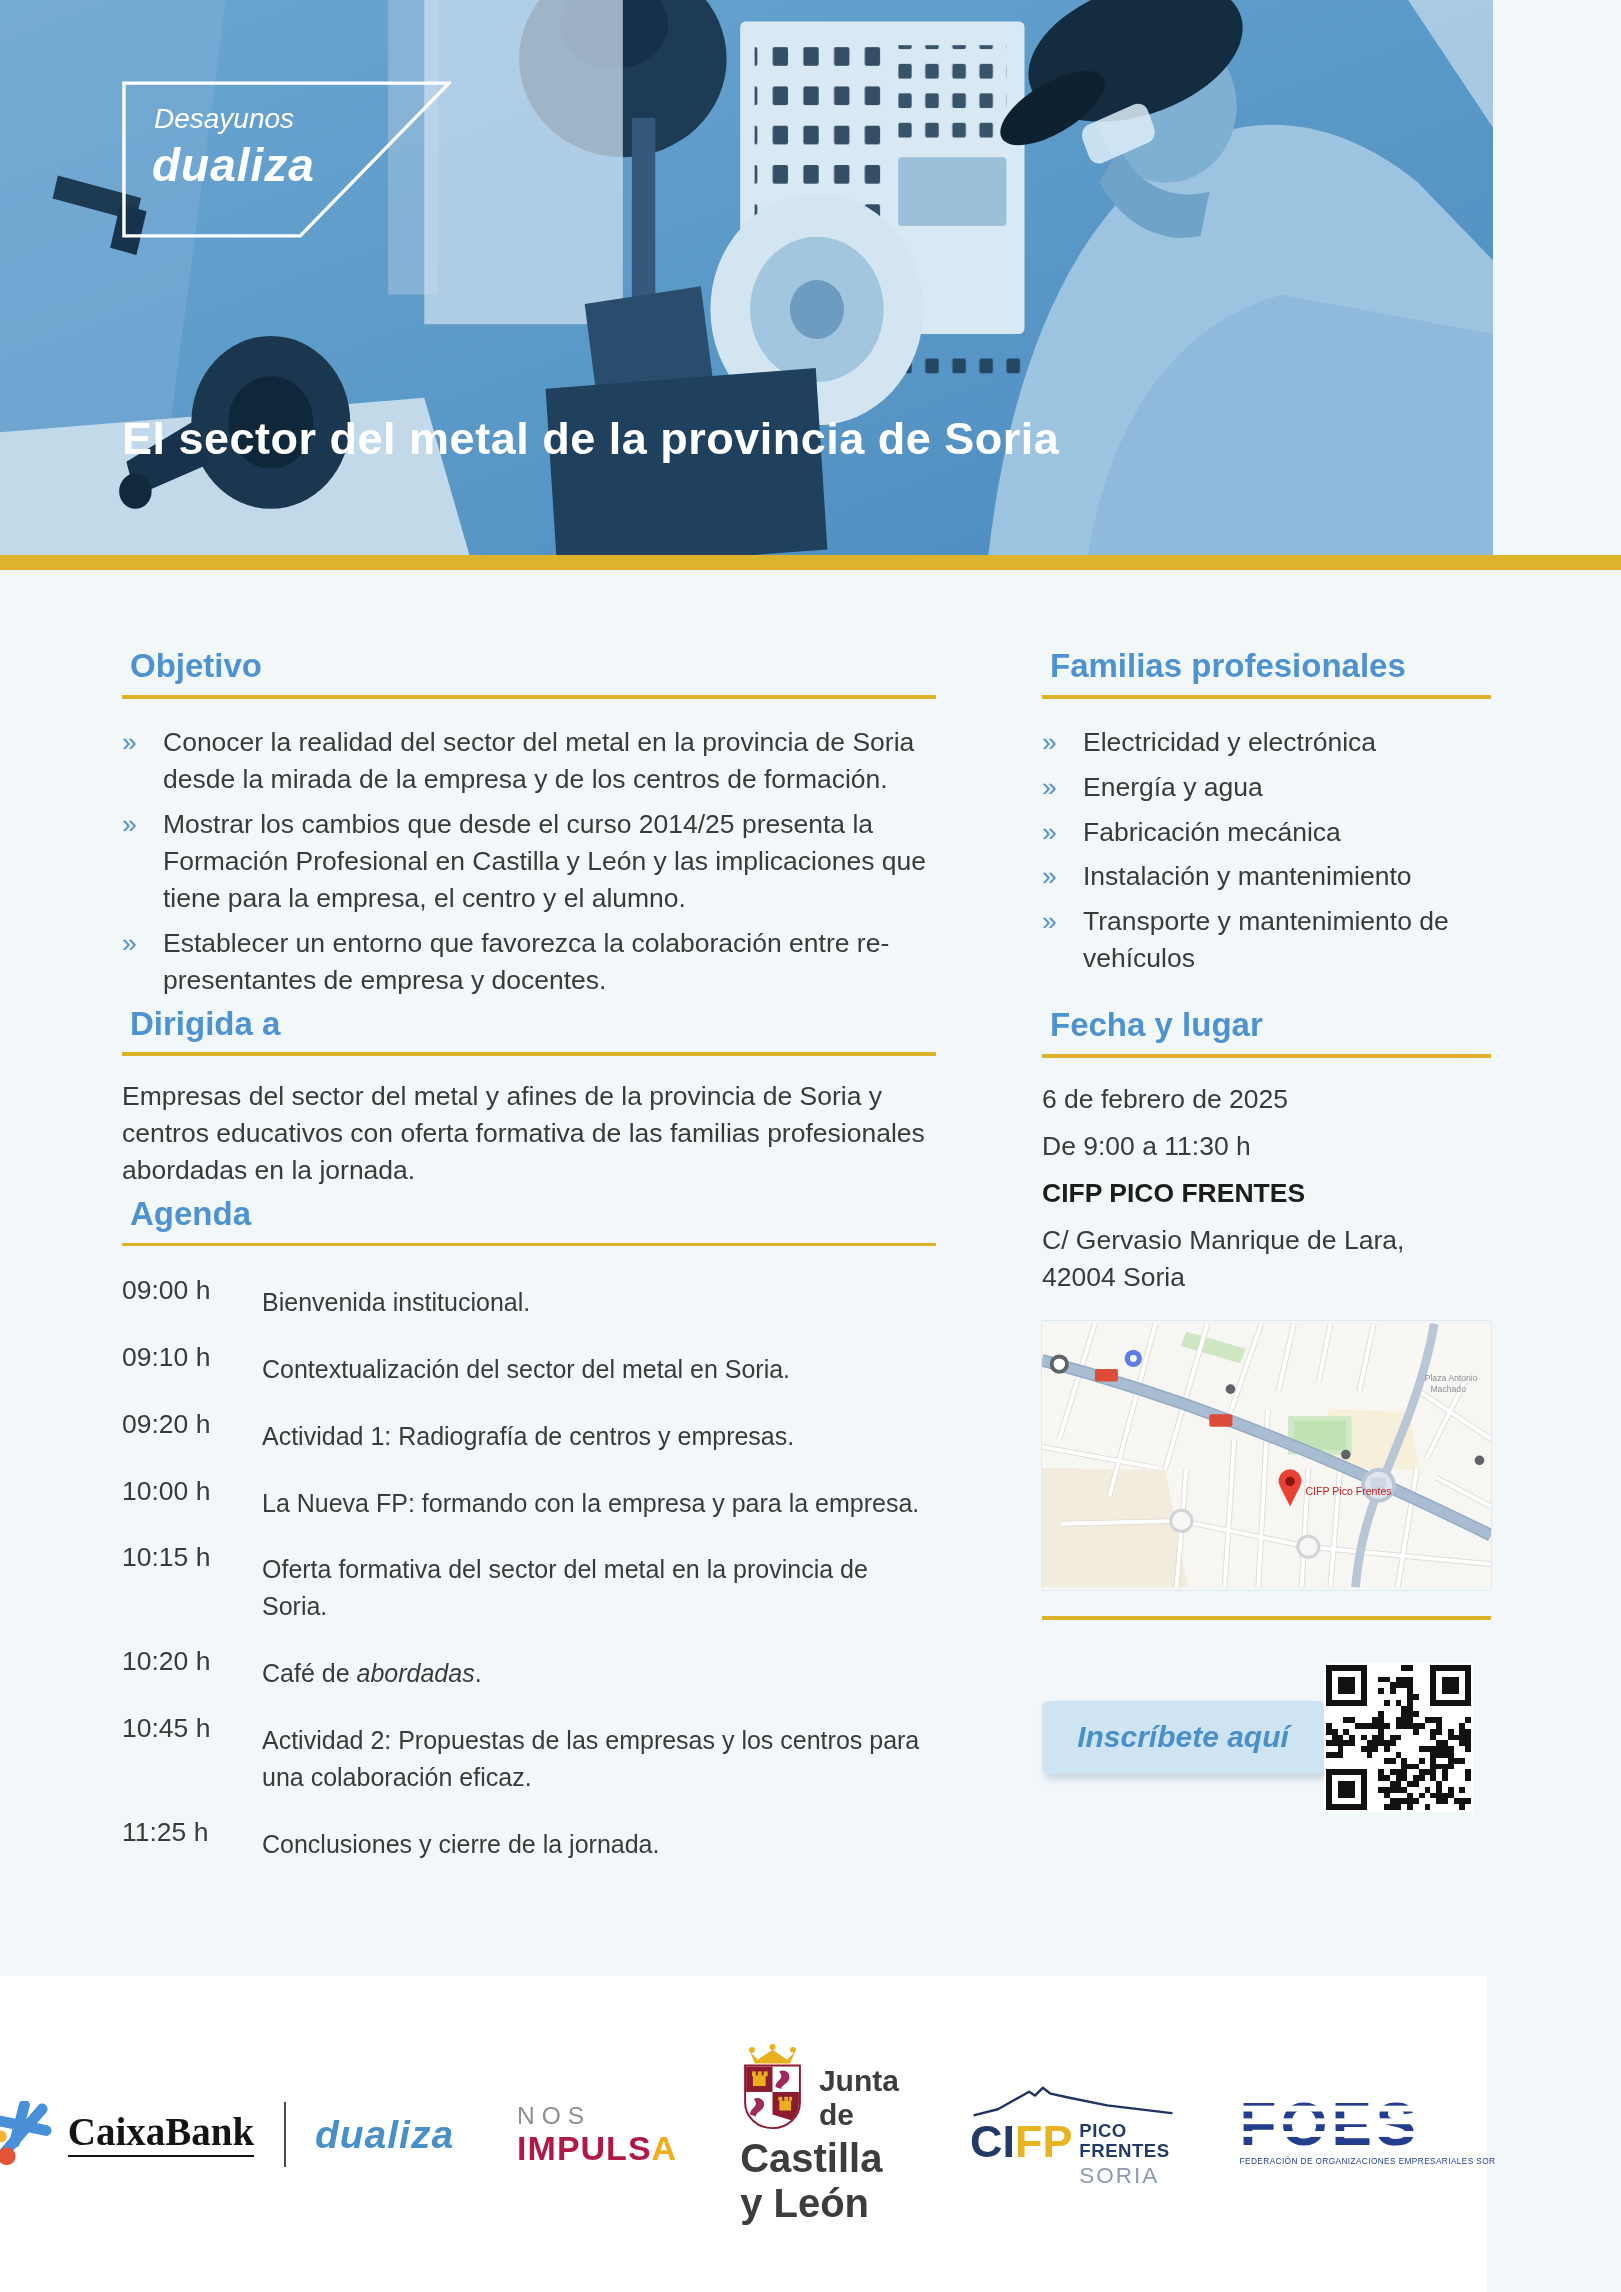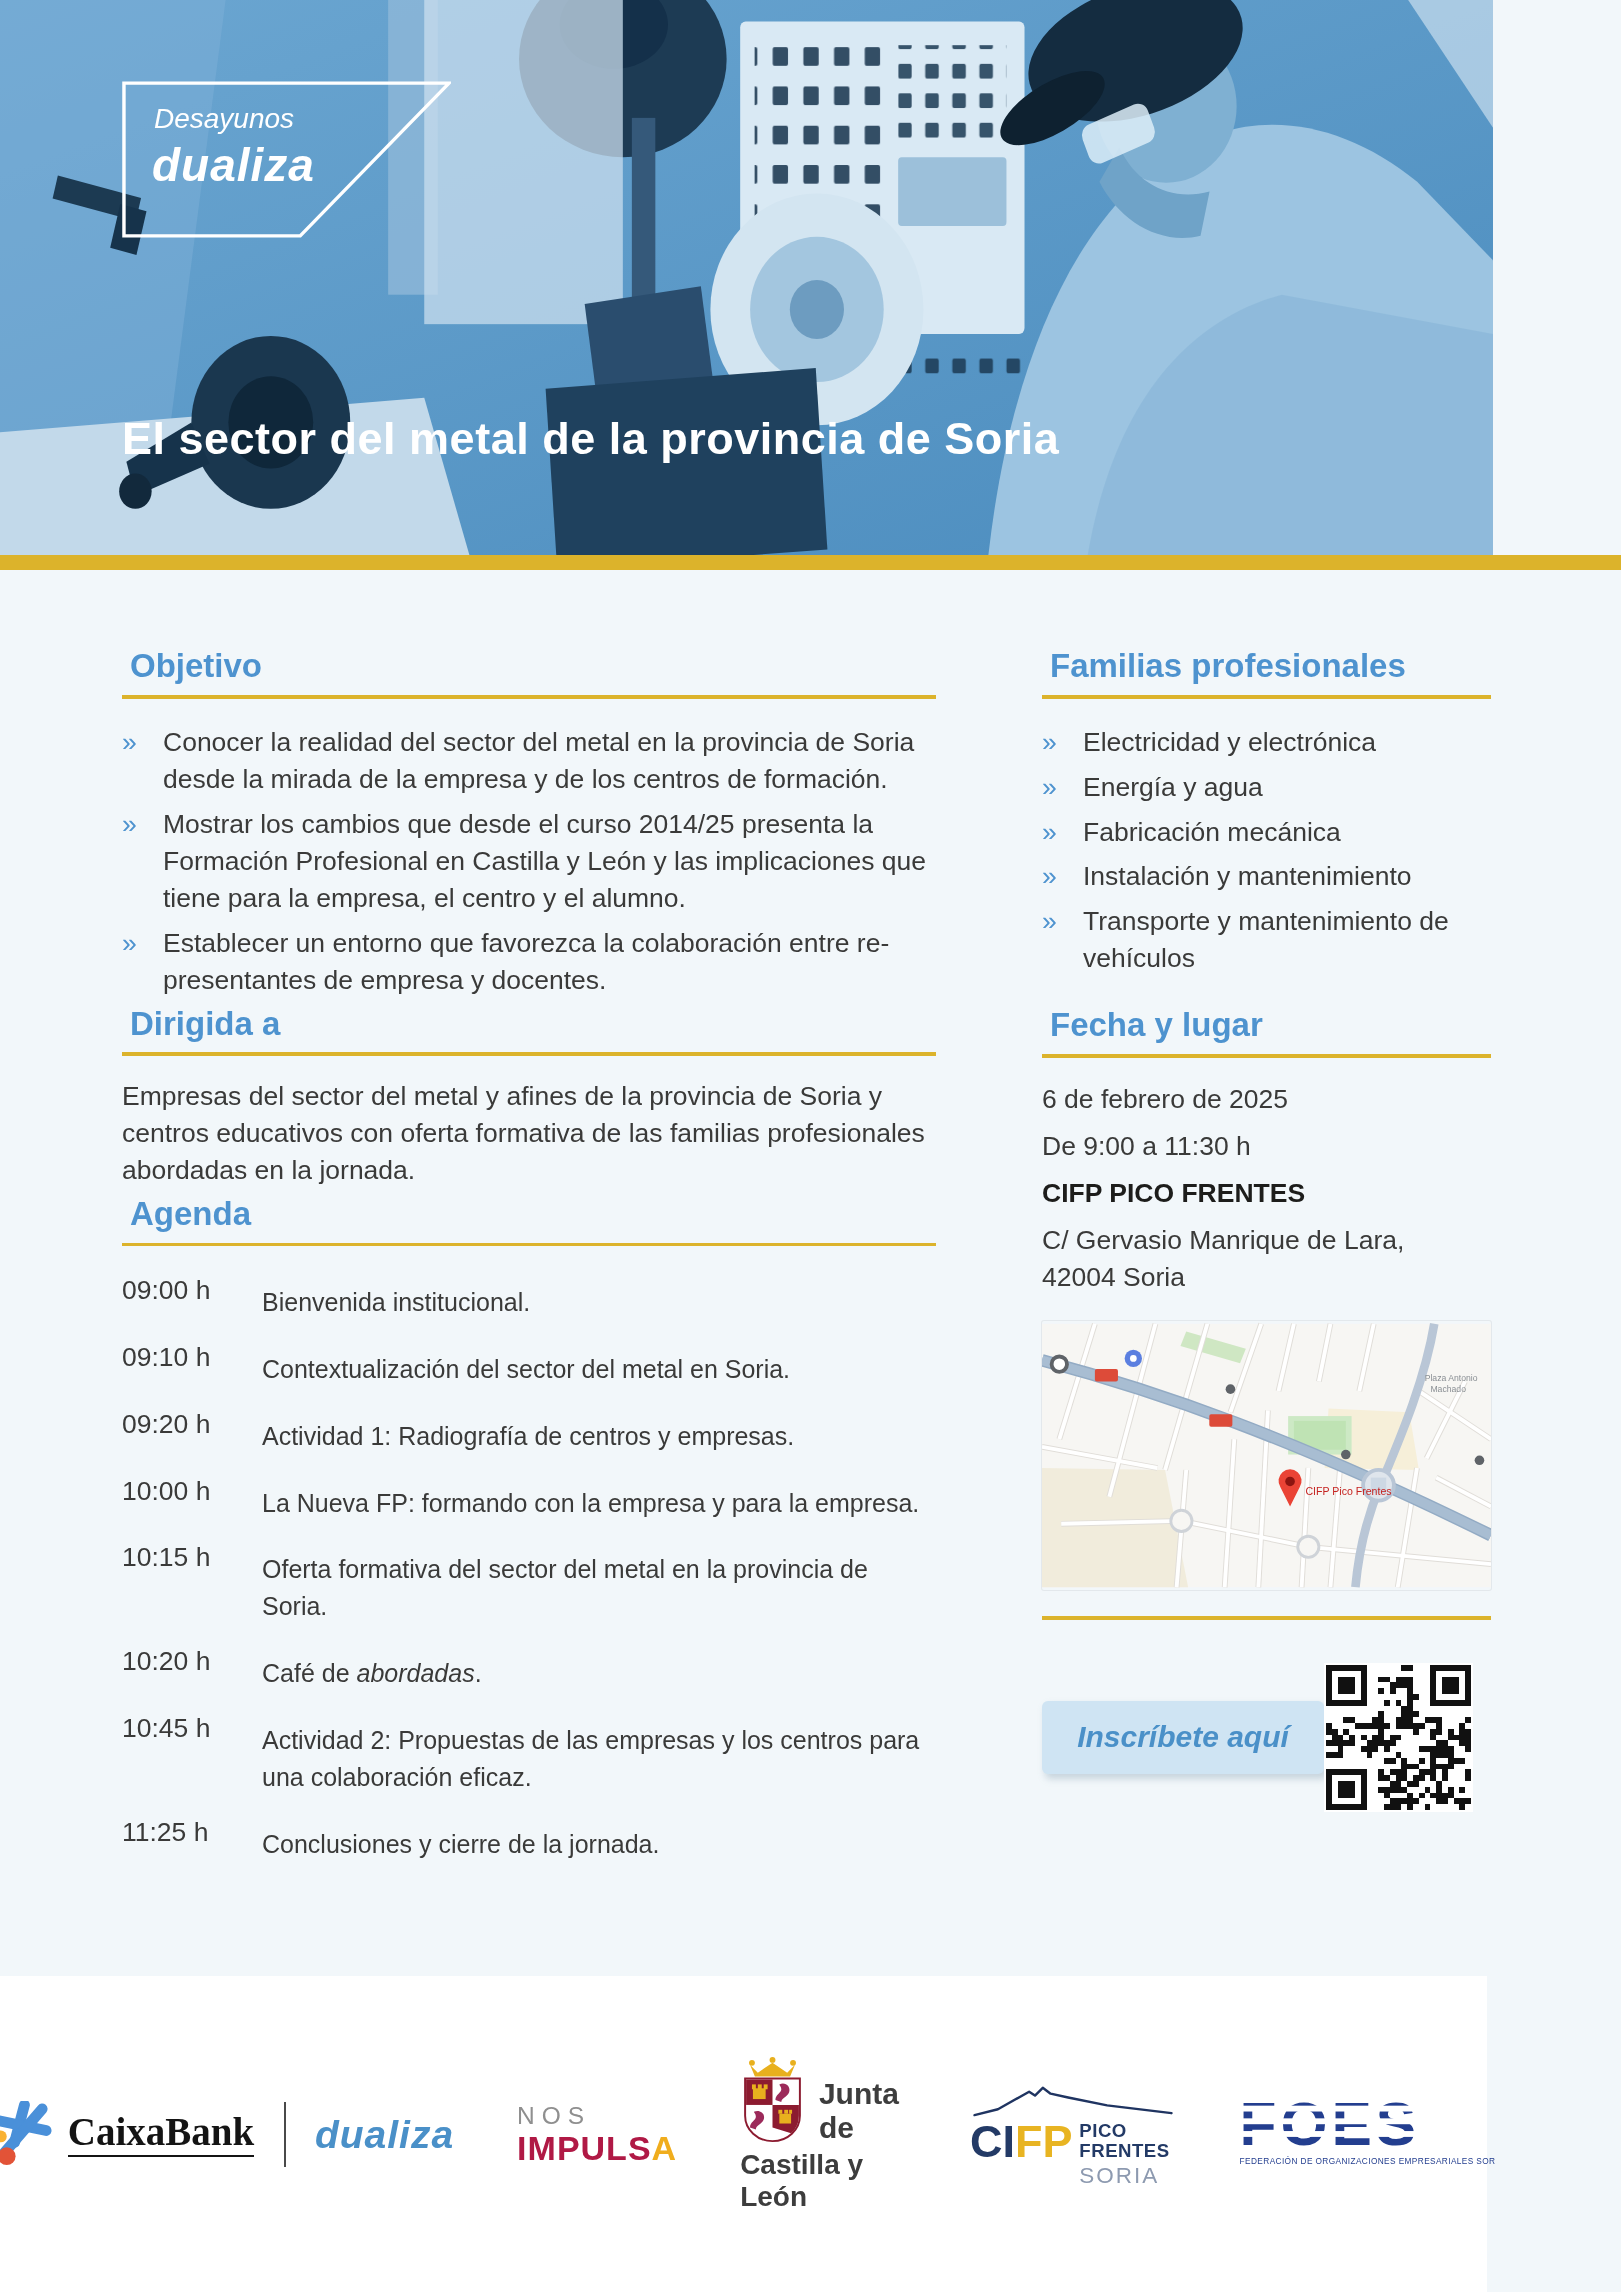--- a/index.html
+++ b/index.html
@@ -67,21 +67,21 @@
               border-bottom:2.9px solid #141414;padding-bottom:4.9px;line-height:1;}
   .v-div{width:2px;height:65px;background:#4a4a4a;margin:0 13.7px;}
   .dualiza-word{font-size:39px;font-weight:bold;font-style:italic;color:#4a90c8;letter-spacing:1px;}
   .impulsa{display:block;line-height:1;}
   .impulsa .l1{font-size:24.5px;color:#8f8f8f;letter-spacing:6.9px;font-weight:500;}
   .impulsa .l2{font-size:34px;font-weight:800;color:#b01945;letter-spacing:1px;margin-top:2.9px;}
   .impulsa .l2 .acc{color:#f0ad1d;}
   .junta{display:grid;grid-template-columns:69px auto;grid-template-rows:auto auto;column-gap:9.8px;align-items:end;}
   .junta svg{grid-row:1;grid-column:1;}
   .junta .j1{grid-row:1;grid-column:2;font-size:30px;font-weight:bold;color:#3d3d3d;padding-bottom:2px;}
-  .junta .j2{grid-row:2;grid-column:1 / span 2;font-size:28px;font-weight:bold;color:#3d3d3d;margin-top:2px;}
+  .junta .j2{grid-row:2;grid-column:1 / span 2;font-size:40px;font-weight:bold;color:#3d3d3d;margin-top:2px;}
   .cifp{display:block;margin-left:8px;}
   .cifp .ridge{display:block;margin-bottom:2px;}
   .cifp-row{display:flex;align-items:flex-start;}
   .cifp .ci{font-size:45px;font-weight:600;color:#233a66;line-height:0.95;}
   .cifp .fp{font-size:45px;font-weight:800;color:#e8b422;line-height:0.95;}
   .cifp-names{margin-left:6.9px;}
   .cifp-names .n{font-size:18.6px;font-weight:bold;color:#233a66;line-height:1.1;letter-spacing:0.5px;}
   .cifp-names .city{font-size:22.5px;color:#8d9ab0;letter-spacing:2px;margin-top:2px;}
   .foes{display:block;text-align:left;}
 </style>

